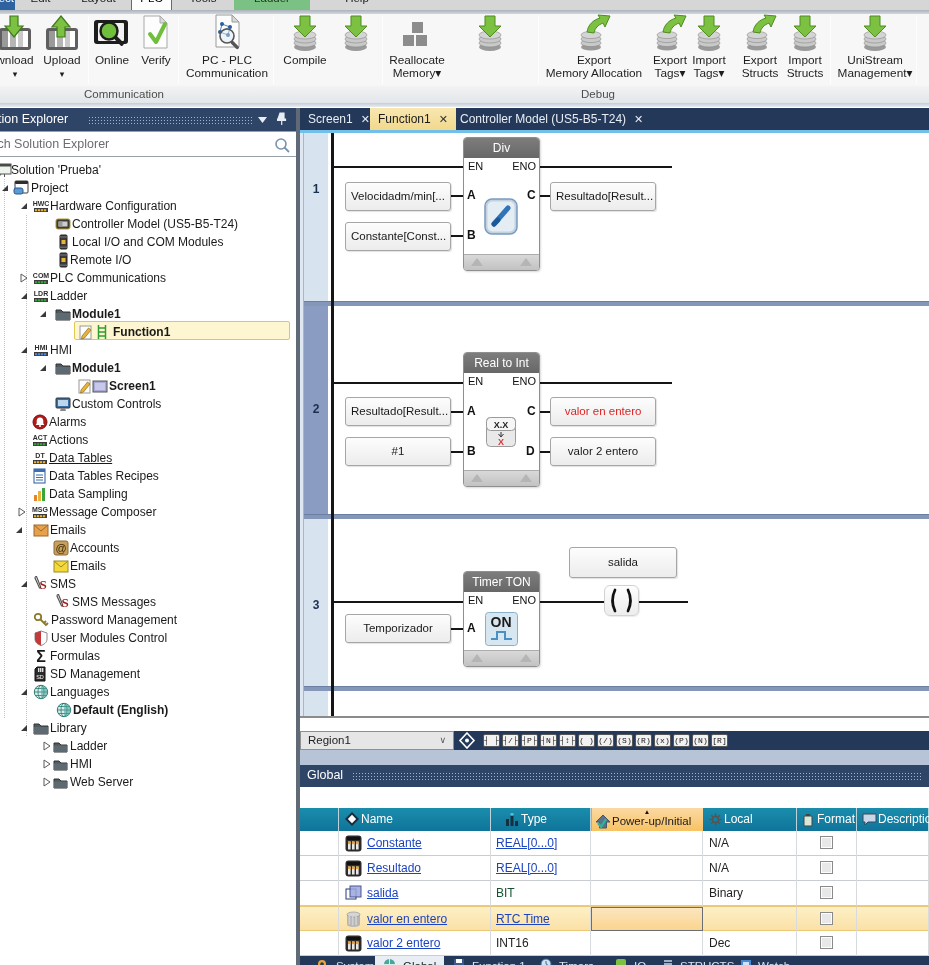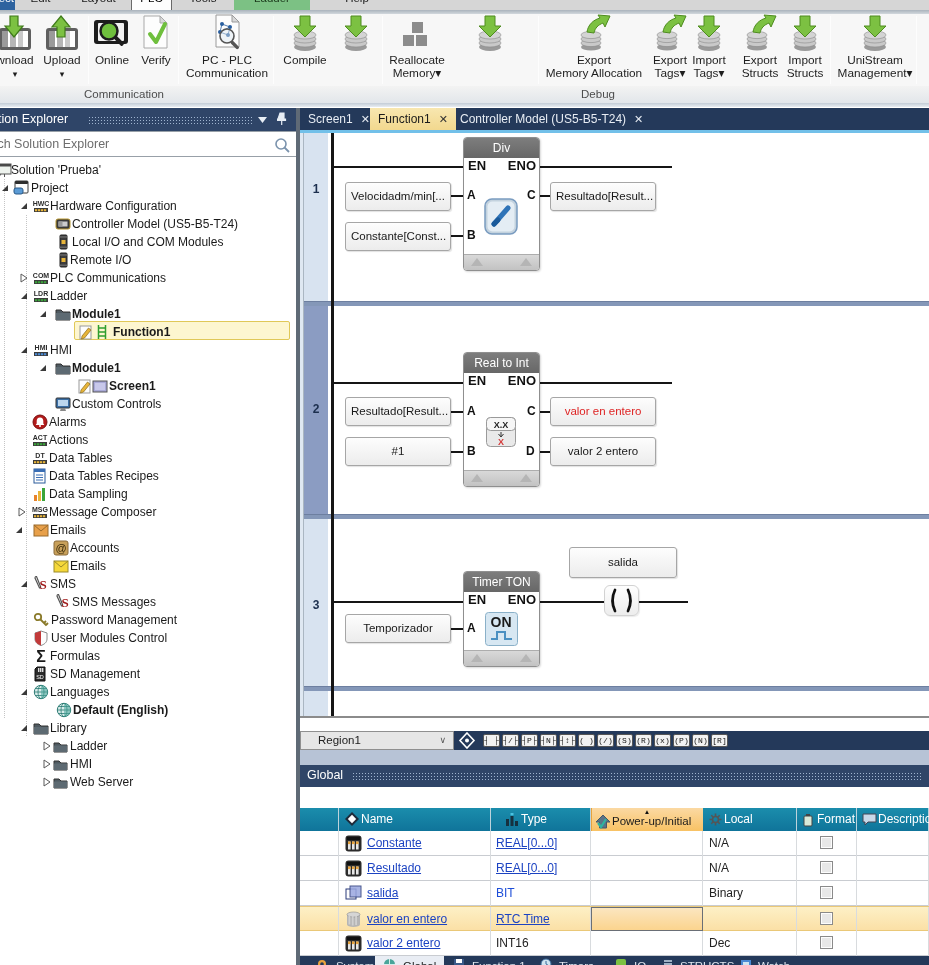--- a/index.html
+++ b/index.html
@@ -38,30 +38,30 @@
 .gutsel{position:absolute;left:4px;top:173px;width:24px;height:209px;background:#8b9cc2}
 .cedge{position:absolute;left:0;top:0;width:4px;height:585px;background:#dfe8f2;border-right:1px solid #aab6c2}
 .sep{position:absolute;left:4px;width:625px;height:5px;background:#8497b8;border-top:1px solid #6d7fa0}
 .rail{position:absolute;left:31px;top:0;width:3px;height:585px;background:#151515}
 .wire{position:absolute;height:2px;background:#151515}
 .rnum{position:absolute;width:24px;text-align:center;font-size:12px;font-weight:bold;color:#1c2f4e;left:4px}
 .tagbox{position:absolute;width:106px;height:29px;border:1px solid #a6a6a6;border-radius:3px;background:linear-gradient(#fdfdfd,#ececec);font-size:11.5px;color:#191919;line-height:27px;text-align:center;box-shadow:1px 1px 1px rgba(0,0,0,0.12);white-space:nowrap;overflow:hidden}
 .tagbox.la{text-align:left;padding-left:5px}
 .blk{position:absolute;width:77px;border:1px solid #8f8f8f;border-radius:4px;background:#fff;overflow:hidden;box-shadow:1px 1px 2px rgba(0,0,0,0.15)}
 .blkh{height:20px;line-height:20px;background:linear-gradient(#7d7d7d,#676767);color:#fff;font-size:12px;text-align:center}
-.blken{height:17px;line-height:16px;font-size:13px;font-weight:bold;color:#111;border-bottom:0}
+.blken{height:17px;line-height:16px;font-size:11px;font-weight:normal;color:#111;border-bottom:0}
 .blken .en{position:absolute;left:4px}
 .blken .eno{position:absolute;right:3px}
 .blkfoot{position:absolute;left:0;bottom:0;width:100%;height:16px;background:linear-gradient(#d9d9d9,#c2c2c2);border-top:1px solid #adadad}
 .tri{position:absolute;bottom:4px;width:0;height:0;border-left:6px solid transparent;border-right:6px solid transparent;border-bottom:8px solid #b5b5b5}
 .conn{position:absolute;height:2px;background:#151515}
 .pl{position:absolute;font-size:12px;font-weight:bold;color:#111}
 
 #regbar{left:300px;top:731px;width:629px;height:19px;background:#24395a}
-.regdd{position:absolute;left:0;top:0;width:154px;height:19px;background:#e6e6e6;border:1px solid #8f8f8f;font-size:11.5px;color:#222;line-height:17px;padding-left:17px}
+.regdd{position:absolute;left:0;top:0;width:154px;height:19px;background:#e6e6e6;border:1px solid #8f8f8f;font-size:11.5px;color:#222;line-height:17px;padding-left:7px}
 .chip{position:absolute;top:3px;height:13px;background:#f2f2f2;border:1px solid #555;border-radius:2px;font-size:8px;line-height:11px;color:#111;text-align:center;font-family:"Liberation Mono",monospace}
 #splitter{left:300px;top:750px;width:629px;height:15px;background:#b7c3d6}
 
 #gp{left:300px;top:765px;width:629px;height:200px;background:#fff}
 .gph{position:absolute;left:0;top:0;width:629px;height:22px}
 .gph .t{position:absolute;left:7px;top:3px;color:#fff;font-size:12.5px}
 .gsearch{position:absolute;left:0;top:22px;width:629px;height:21px;background:#fff;border-bottom:1px solid #b5b5b5}
 .gsearch .ph{position:absolute;left:33px;top:3px;font-size:12px;color:#757575}
 .thead{position:absolute;left:0;top:43px;width:629px;height:23px;background:linear-gradient(#1b8dac,#0f749a)}
 .th{position:absolute;top:0;height:23px;color:#fff;font-size:12px;line-height:23px;border-right:1px solid #bcd3dc;white-space:nowrap;overflow:hidden}
@@ -416,21 +416,21 @@
 <svg class="icon" style="left:32px;top:292px" width="16" height="16" viewBox="0 0 16 16">
         <text x="8" y="8" font-size="7" font-weight="bold" text-anchor="middle" font-family="Liberation Sans" fill="#2b2b2b">DT</text>
         <g fill="#e8b53a">
           <rect x="1" y="10" width="14" height="4" fill="#3c3c3c"></rect>
           <rect x="2" y="11.2" width="2.2" height="2" fill="#e8b53a"></rect>
           <rect x="5" y="11.2" width="2.2" height="2" fill="#e8b53a"></rect>
           <rect x="8" y="11.2" width="2.2" height="2" fill="#e8b53a"></rect>
           <rect x="11" y="11.2" width="2.2" height="2" fill="#e8b53a"></rect>
         </g>
       </svg>
-<div class="ti" style="left:49px;top:291px;">Data Tables</div>
+<div class="ti" style="left:49px;top:291px;text-decoration:underline;">Data Tables</div>
 <svg class="icon" style="left:32px;top:310px" width="16" height="16" viewBox="0 0 16 16">
         <rect x="2" y="1" width="11" height="14" fill="#fdfdfd" stroke="#2a5a9a"></rect>
         <rect x="2" y="1" width="11" height="3" fill="#3a6eb5"></rect>
         <g stroke="#3a6eb5">
           <path d="M4 7 h7 M4 9.5 h7 M4 12 h7"></path>
         </g>
       </svg>
 <div class="ti" style="left:49px;top:309px;">Data Tables Recipes</div>
 <svg class="icon" style="left:32px;top:328px" width="16" height="16" viewBox="0 0 16 16">
         <rect x="2" y="9" width="3" height="6" fill="#e8832a"></rect>
@@ -798,21 +798,21 @@
 <div class="gcell" style="left:191px;width:100px"></div>
 <div class="gcell" style="left:291px;width:112px"></div>
 <div class="gcell" style="left:403px;width:94px"></div>
 <div class="gcell" style="left:497px;width:60px"></div>
 <div class="gcell" style="left:557px;width:72px"></div>
 <svg class="icon" style="left:45px;top:4px" width="17" height="17" viewBox="0 0 17 17">
         <rect x="1" y="4" width="10" height="10" fill="#fdfdfd" stroke="#2a3a7a"></rect>
         <rect x="5" y="1" width="11" height="11" fill="#9aa7e0" opacity="0.85" stroke="#2a3a7a"></rect>
       </svg>
 <div class="ab link" style="left:67px;top:0;height:25px;line-height:24px">salida</div>
-<div class="ab " style="left:196px;top:0;height:25px;line-height:24px;color:#1d4ed8">BIT</div>
+<div class="ab " style="left:196px;top:0;height:25px;line-height:24px;color:#14532d">BIT</div>
 <div class="ab" style="left:409px;top:0;height:25px;line-height:24px">Binary</div>
 <div class="cb" style="left:520px"></div>
 </div>
 <div class="grow" style="top:141px;background:linear-gradient(#fdf0c6,#fbe0a6);border-top:1px solid #eac878;border-bottom:1px solid #eac878;">
 <div class="gcell" style="left:0px;width:39px"></div>
 <div class="gcell" style="left:39px;width:152px"></div>
 <div class="gcell" style="left:191px;width:100px"></div>
 <div class="gcell" style="left:291px;width:112px"></div>
 <div class="gcell" style="left:403px;width:94px"></div>
 <div class="gcell" style="left:497px;width:60px"></div>

